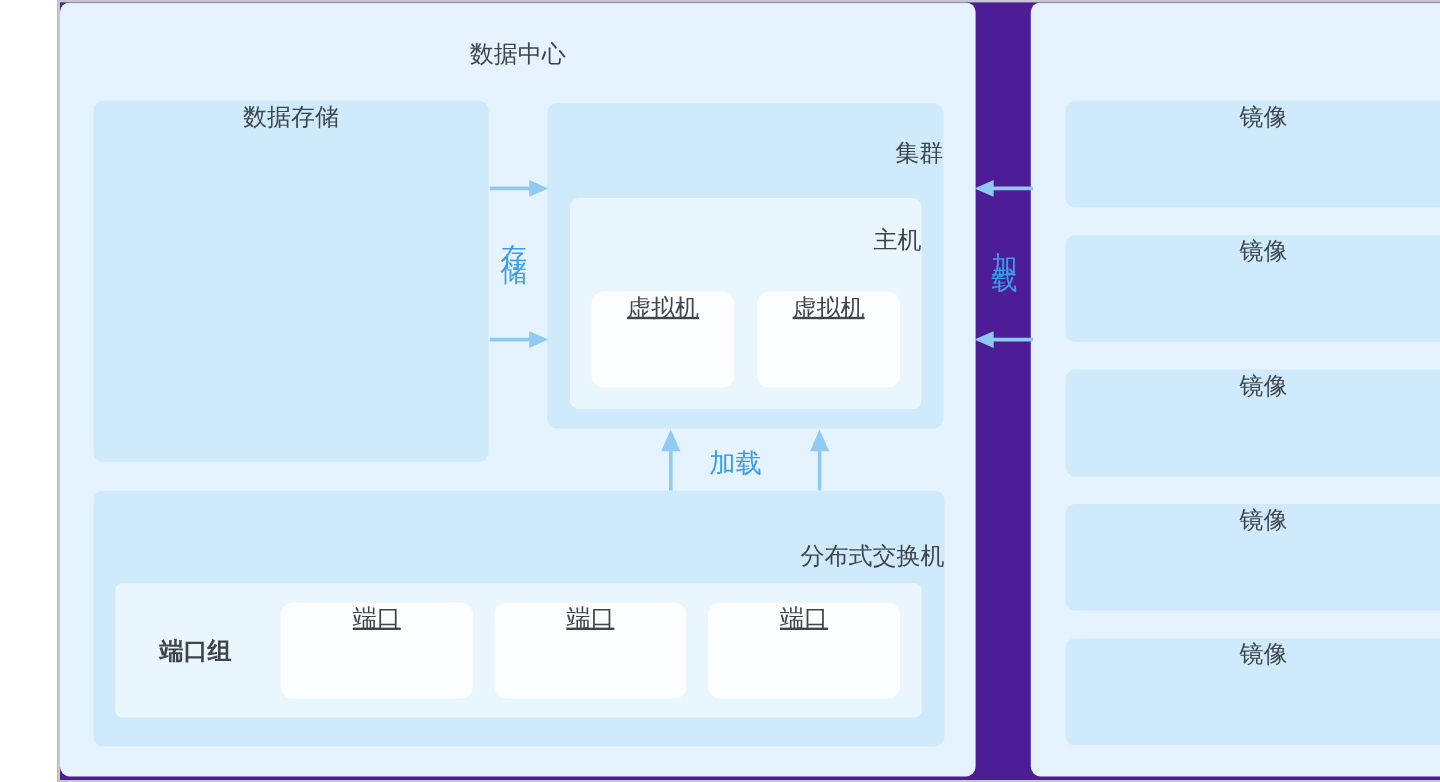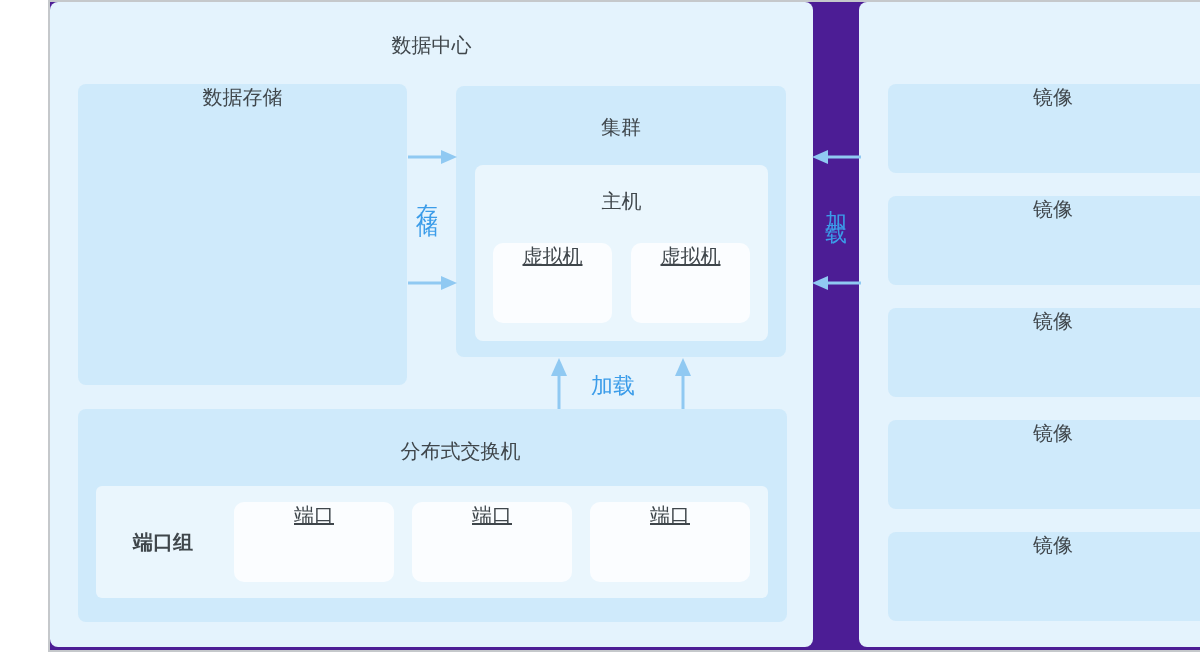--- a/index.html
+++ b/index.html
@@ -20,32 +20,32 @@
     position:absolute; left:0; top:29px; width:100%;
     text-align:center; font-size:20px; line-height:28px;
   }
   .box { position:absolute; }
   .medium { background:#cfeafb; border-radius:8px; }
   .light  { background:#eaf6fd; border-radius:8px; }
   .whitebox { background:#fbfdff; border-radius:10px;text-decoration:underline; }
   .flexcenter { display:flex; align-items:flex-start; justify-content:center; font-size:20px; }
   .box-title {
     position:absolute; left:0; width:100%;
-    text-align:center; font-size:20px; line-height:28px;
+    text-align:right; font-size:20px; line-height:28px;
   }
   .ds-box { left:28px; top:82px; width:329px; height:301px; }
   .cluster { left:406px; top:84px; width:330px; height:271px; }
   .cluster-title { top:27px; }
   .host { left:19px; top:79px; width:293px; height:176px; }
   .host-title { top:24px;font-family:Liberation Mono, monospace; }
   .vm { top:78px; width:119px; height:80px; }
   .vm1 { left:18px; }
   .vm2 { left:156px; }
   .switch { left:28px; top:407px; width:709px; height:213px; }
-  .switch-title { top:28px;padding-left:28px; }
+  .switch-title { top:40px; }
   .port-container { left:18px; top:77px; width:672px; height:112px; border-radius:6px; }
   .port-group-label {
     position:absolute; left:0; top:0; width:134px; height:112px;
     display:flex; align-items:center; justify-content:center; font-size:20px;font-weight:bold;
   }
   .port { top:16px; width:160px; height:80px; }
   .port1 { left:138px; } .port2 { left:316px; } .port3 { left:494px; }
   .img-box { left:29px; width:330px; height:89px; }
   .img1 { top:82px; } .img2 { top:194px; } .img3 { top:306px; } .img4 { top:418px; } .img5 { top:530px; }
   .flow { position:absolute; color:#3b9ce9; font-size:22px; }

